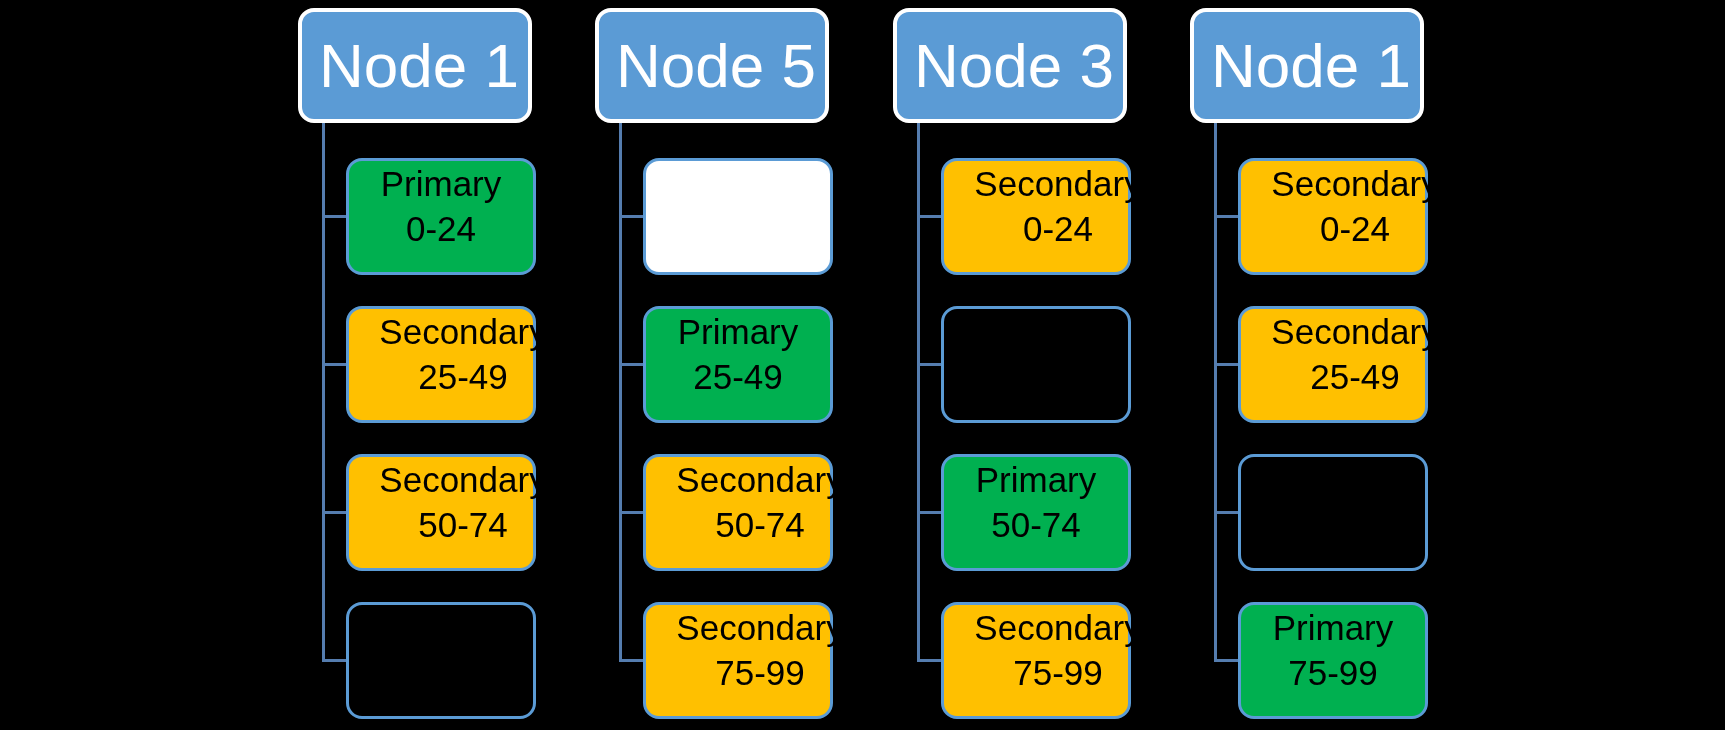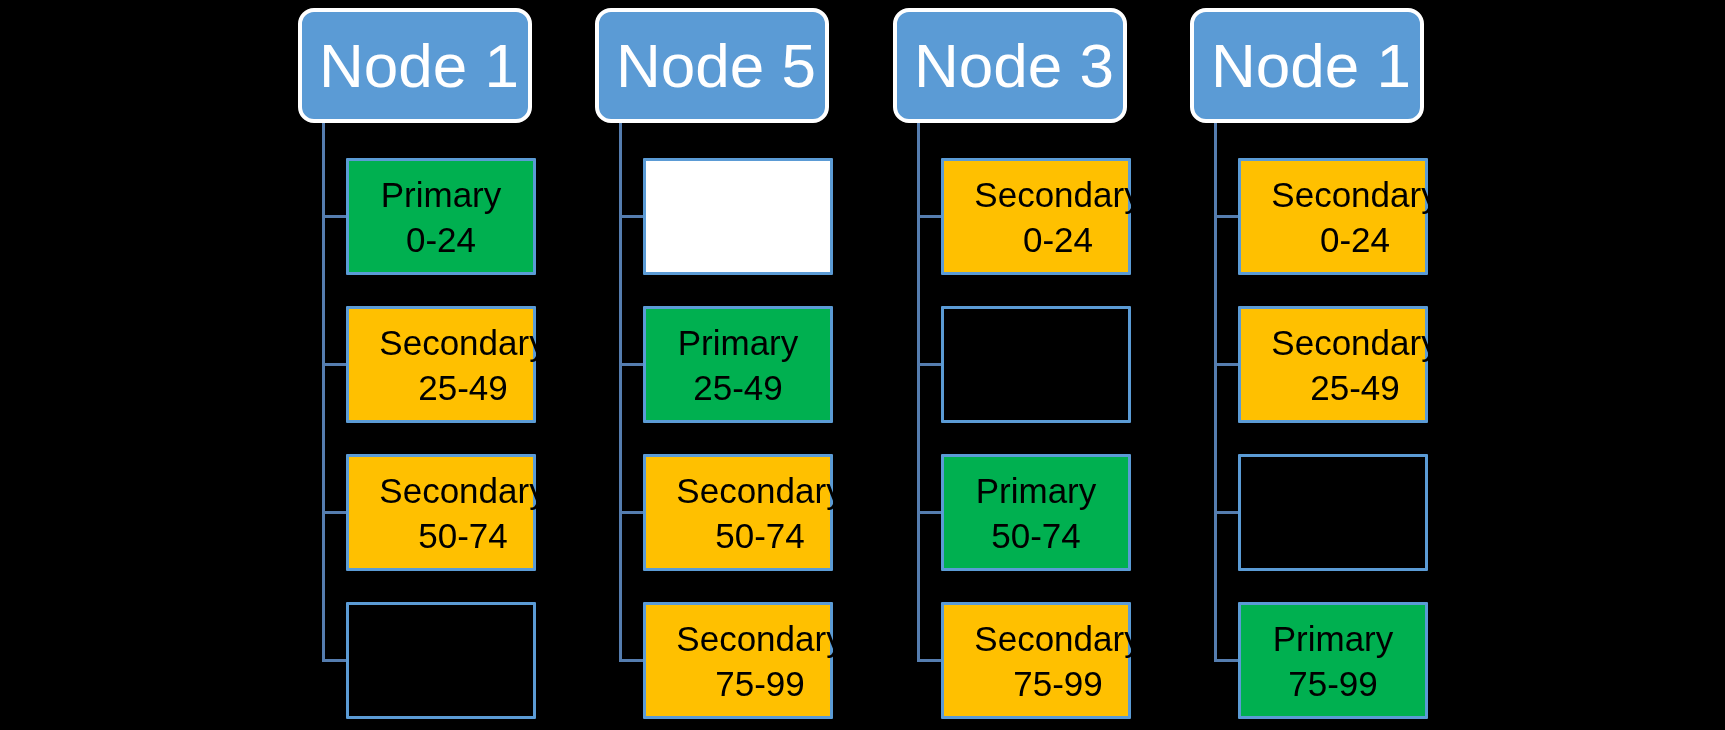--- a/index.html
+++ b/index.html
@@ -73,25 +73,24 @@
   .b3 { top: 511px; }
   .b4 { top: 659px; }
 
   .child {
     position: absolute;
     left: 48px;
     width: 190px;
     height: 117px;
     box-sizing: border-box;
     border: 3px solid var(--child-border, #5B9BD5);
-    border-radius: 1px;
+    border-radius: 16px;
     display: flex;
     flex-direction: column;
     align-items: center;
-    justify-content: center;
     color: var(--child-text, #000000);
     font-size: 35px;
     line-height: 45px;
     text-align: center;
   }
   .r1 { top: 158px; }
   .r2 { top: 306px; }
   .r3 { top: 454px; }
   .r4 { top: 602px; }
 

